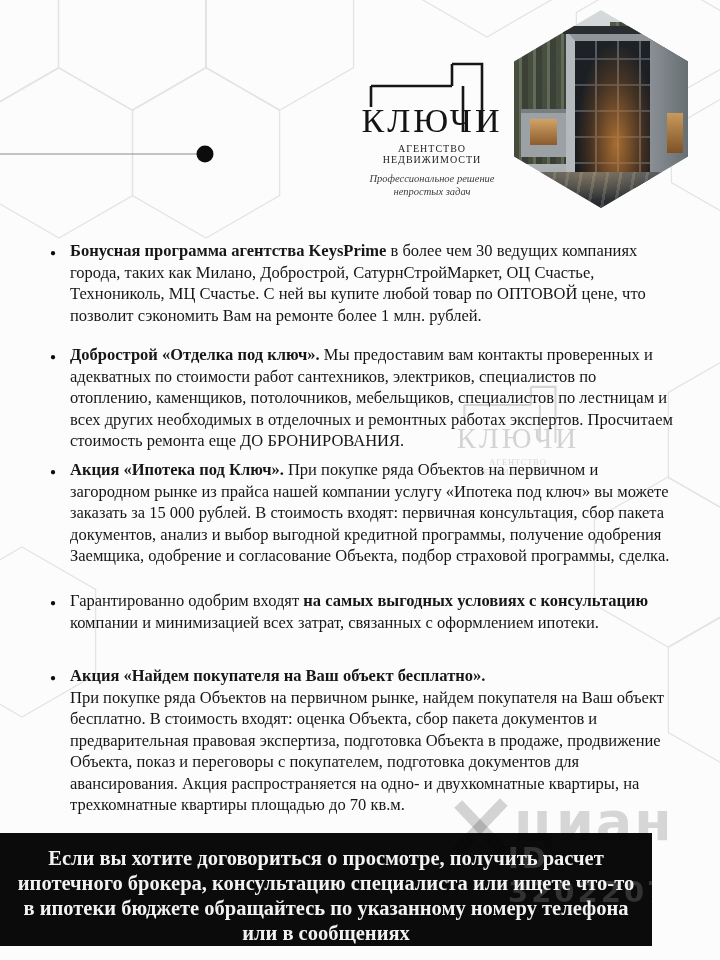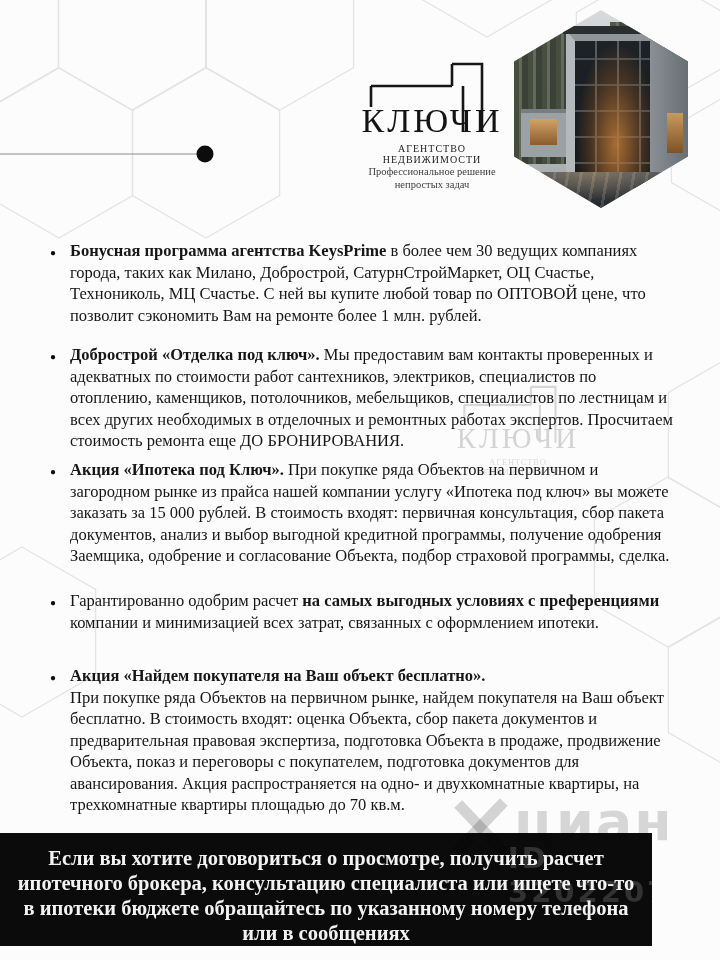--- a/index.html
+++ b/index.html
@@ -6,21 +6,21 @@
   .page{position:relative;width:720px;height:960px;background:#fcfcfc;overflow:hidden;
         font-family:"Liberation Serif","DejaVu Serif",serif;}
   .hexes{position:absolute;left:0;top:0;z-index:0;}
   .dotline{position:absolute;left:0;top:0;z-index:1;}
 
   
   .logo{position:absolute;left:352px;top:56px;width:160px;z-index:2;text-align:center;}
   .logo .key{position:absolute;left:16px;top:2px;}
   .logo .name{position:relative;margin-top:46px;font-size:34px;letter-spacing:3px;color:#141414;}
   .logo .sub{margin-top:3px;font-size:10px;letter-spacing:1px;color:#1a1a1a;}
-  .logo .tag{font-size:10.5px;line-height:13px;color:#3d3d3d;}
+  .logo .tag{margin-top:7px;font-style:italic;font-size:10.5px;line-height:13px;color:#3d3d3d;}
 
   
   .photo{position:absolute;left:514px;top:10px;width:174px;height:198px;z-index:2;
          clip-path:polygon(50% 0%,100% 26%,100% 74%,50% 100%,0% 74%,0% 26%);
          background:linear-gradient(#d7dadb,#bfc3c5 55%,#9aa0a3);}
   .photo>div{position:absolute;}
   .ph-trees-l{left:0;top:10%;width:36%;height:68%;
       background:repeating-linear-gradient(90deg,#39402f 0 5px,#55604a 5px 8px,#2c3227 8px 14px);opacity:.9;}
   .ph-trees-r{left:55%;top:6%;width:45%;height:48%;
       background:repeating-linear-gradient(90deg,#434b3a 0 6px,#5b6550 6px 9px,#333a2d 9px 15px);opacity:.9;}
@@ -148,21 +148,21 @@
       <div class="bullet b1">
         <span class="dot">●</span>
         <span class="txt"><b>Добрострой «Отделка под ключ».</b><span> Мы предоставим вам контакты проверенных и адекватных по стоимости работ сантехников, электриков, специалистов по отоплению, каменщиков, потолочников, мебельщиков, специалистов по лестницам и всех других необходимых в отделочных и ремонтных работах экспертов. Просчитаем стоимость ремонта еще ДО БРОНИРОВАНИЯ.</span></span>
       </div>
       <div class="bullet b2">
         <span class="dot">●</span>
         <span class="txt"><b>Акция «Ипотека под Ключ».</b><span> При покупке ряда Объектов на первичном и загородном рынке из прайса нашей компании услугу «Ипотека под ключ» вы можете заказать за 15 000 рублей. В стоимость входят: первичная консультация, сбор пакета документов, анализ и выбор выгодной кредитной программы, получение одобрения Заемщика, одобрение и согласование Объекта, подбор страховой программы, сделка.</span></span>
       </div>
       <div class="bullet b3">
         <span class="dot">●</span>
-        <span class="txt"><span>Гарантированно одобрим расчет </span><b>на самых выгодных условиях с преференциями</b><span> компании и минимизацией всех затрат, связанных с оформлением ипотеки.</span></span>
+        <span class="txt"><span>Гарантированно одобрим входят </span><b>на самых выгодных условиях с консультацию</b><span> компании и минимизацией всех затрат, связанных с оформлением ипотеки.</span></span>
       </div>
       <div class="bullet b4">
         <span class="dot">●</span>
         <span class="txt"><b>Акция «Найдем покупателя на Ваш объект бесплатно».</b><br><span>При покупке ряда Объектов на первичном рынке, найдем покупателя на Ваш объект бесплатно. В стоимость входят: оценка Объекта, сбор  пакета документов и предварительная правовая экспертиза, подготовка Объекта в продаже, продвижение Объекта, показ и переговоры с покупателем, подготовка документов для авансирования. Акция распространяется на одно- и двухкомнатные квартиры, на трехкомнатные квартиры площадью до 70 кв.м.</span></span>
       </div>
     </div>
 
   <svg class="cian-glyph" width="58" height="56">
     <g stroke="rgba(0,0,0,0.16)" stroke-width="11" stroke-linecap="square" fill="none">
       <path d="M8 50 L48 8"></path>

